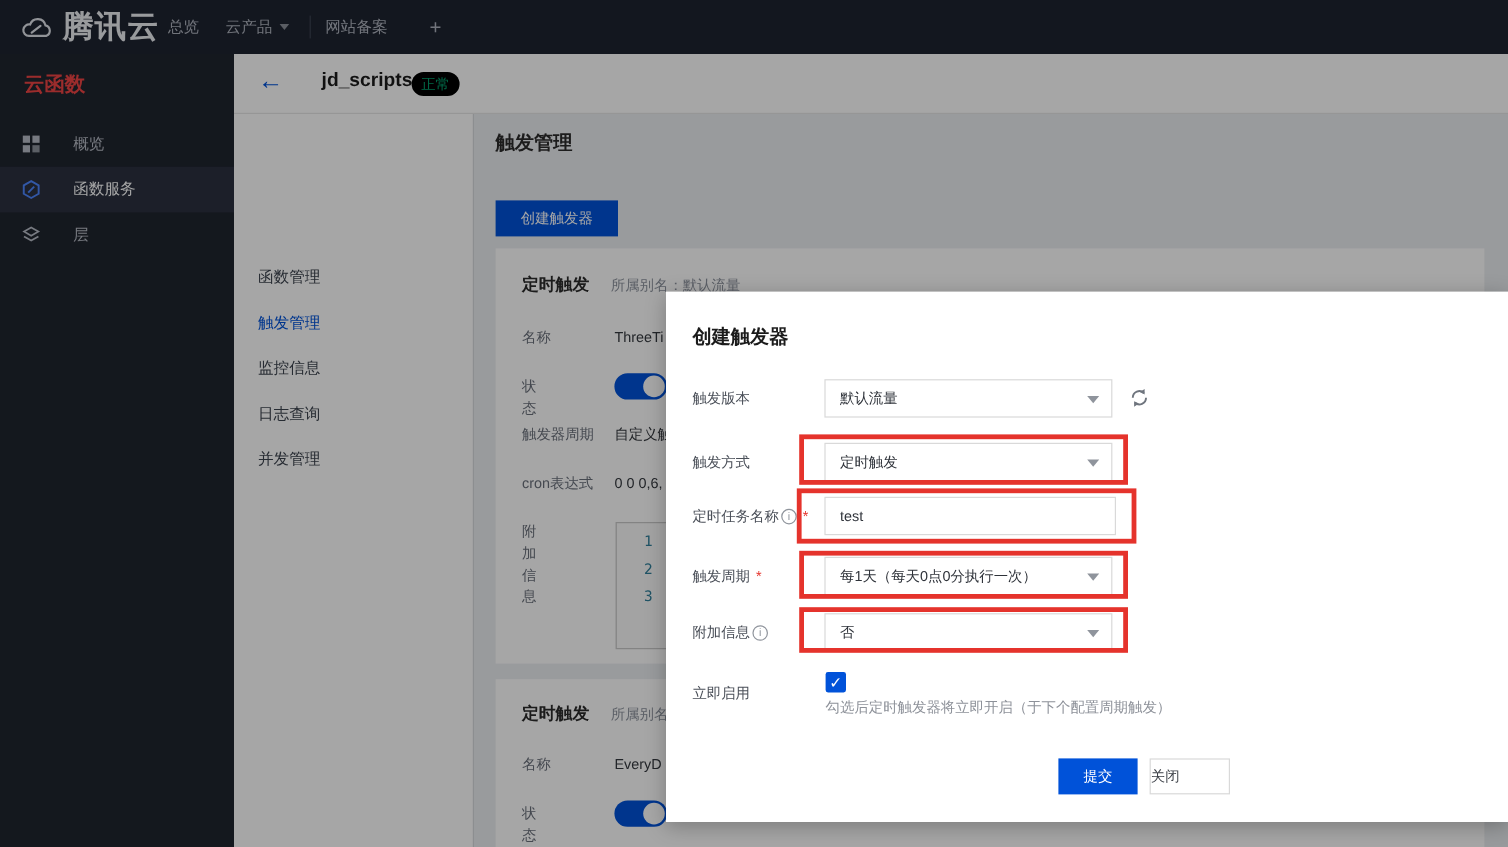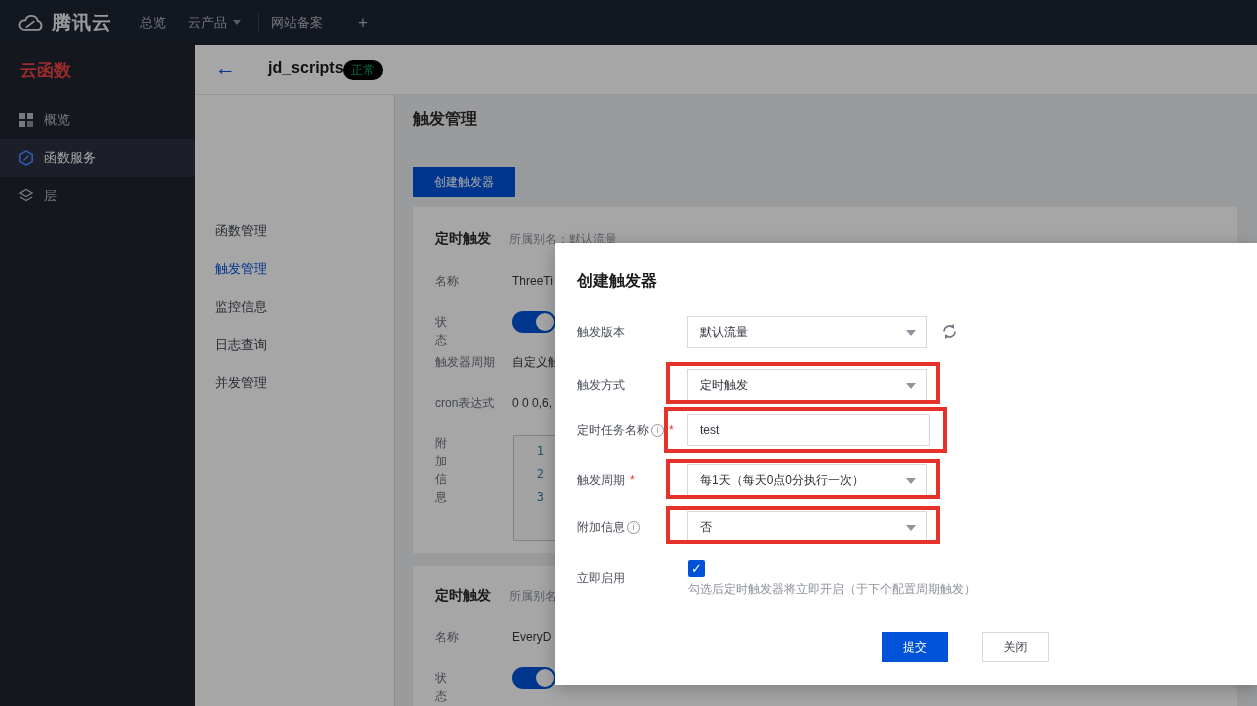--- a/index.html
+++ b/index.html
@@ -4,30 +4,30 @@
 <style>
   * { margin:0; padding:0; box-sizing:border-box; }
   html,body { background:#555; }
   body { font-family:"Liberation Sans","DejaVu Sans",sans-serif; }
   #screen { position:relative; width:1257px; height:706px; overflow:hidden; background:#eceef1; }
   .abs { position:absolute; }
 
   
   #topbar { left:0; top:0; width:1257px; height:45px; background:#1e2431; z-index:1; }
   .tb-item { color:#aeb3bd; font-size:13px; line-height:45px; cursor:pointer; }
-  .brand { color:#eceef2; font-size:19px; font-weight:bold; letter-spacing:1px; }
+  .brand { color:#eceef2; font-size:26px; font-weight:bold; letter-spacing:1px; }
   .tb-caret { display:inline-block; width:0; height:0; border-left:4px solid transparent;
               border-right:4px solid transparent; border-top:5px solid #8a8f99; margin-left:6px; vertical-align:2px; }
   .tb-divider { left:258px; top:13px; width:1px; height:19px; background:#3c4352; }
 
   
   #sidebar { left:0; top:45px; width:195px; height:661px; background:#20252f; z-index:1; }
   .sb-title { left:20px; top:14px; color:#ef4444; font-size:17px; font-weight:bold; }
   .sb-item { left:0; width:195px; height:38px; color:#b7bcc6; font-size:13px; cursor:pointer; }
-  .sb-item .lbl { position:absolute; left:44px; top:0; line-height:38px; }
+  .sb-item .lbl { position:absolute; left:61px; top:0; line-height:38px; }
   .sb-item .ico { position:absolute; left:18px; top:11px; width:16px; height:16px; }
   .sb-item.active { background:#2b3140; color:#fff; }
 
   
   #funcmenu { left:195px; top:95px; width:200px; height:611px; background:#fff; border-right:1px solid #d8dade; z-index:1; }
   .fm-item { left:20px; width:160px; height:20px; font-size:13px; color:#3d444f; line-height:20px; cursor:pointer; }
   .fm-item.active { color:#0052d9; }
 
   
   #pagehead { left:195px; top:45px; width:1062px; height:50px; background:#fff; border-bottom:1px solid #e6e6e6; z-index:1; }
@@ -65,21 +65,21 @@
                border-right:5px solid transparent; border-top:6px solid #8f949c; }
   .redbox { border:4px solid #e5332c; z-index:5; pointer-events:none; }
   .req { color:#e5332c; margin-left:5px; }
   .info-ico { display:inline-block; width:13px; height:13px; border:1px solid #8f949c; border-radius:50%;
               color:#8f949c; font-size:9px; line-height:11px; text-align:center; vertical-align:1px; margin-left:2px; }
   .checkbox { left:133px; top:317px; width:17px; height:17px; background:#0052d9; border-radius:2px;
               color:#fff; font-size:13px; line-height:17px; text-align:center; cursor:pointer; }
   .hint { left:133px; top:338px; font-size:12px; color:#8d9199; }
   #submit-btn { left:327px; top:389px; width:66px; height:30px; line-height:30px; }
   #close-btn { left:403px; top:389px; width:67px; height:30px; line-height:28px; background:#fff;
-               border:1px solid #d9d9d9; color:#3b3f46; font-size:12px; text-align:center; cursor:pointer;margin-left:24px; }
+               border:1px solid #d9d9d9; color:#3b3f46; font-size:12px; cursor:pointer; }
 </style>
 </head>
 <body>
 
 <div id="screen">
 
   <div id="topbar" class="abs">
     <span class="abs" style="left:16px; top:12px;">
       <svg width="30" height="22" viewBox="0 0 32 24" fill="none">
         <path d="M8.5 19.5a5.2 5.2 0 1 1 1.1-10.3A7.2 7.2 0 0 1 23.5 10a5 5 0 0 1 .9 9.5H8.5z" stroke="#dfe2e8" stroke-width="2"></path>

